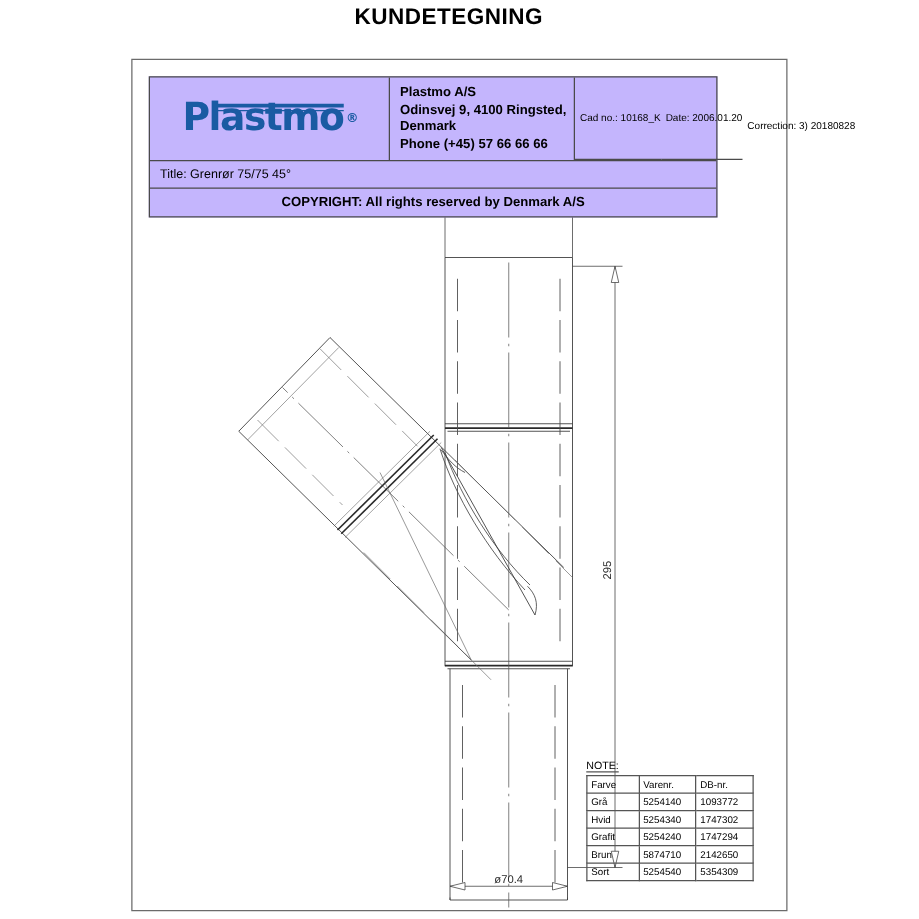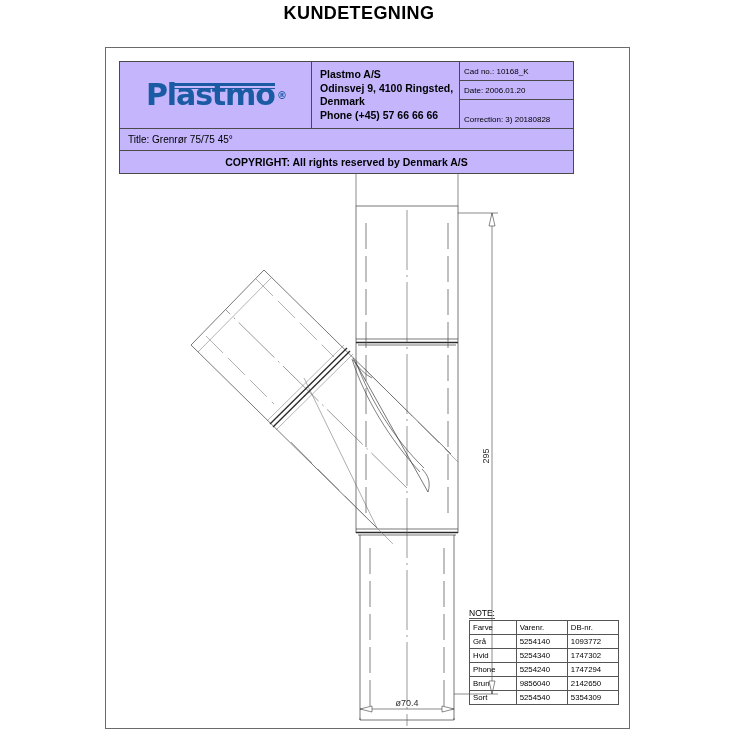--- a/index.html
+++ b/index.html
@@ -72,21 +72,21 @@
     padding: 6px 0 6px 8px;
     box-sizing: border-box;
     font-size: 10.5px;
     line-height: 13.5px;
     font-weight: bold;
   }
   .tb-meta-cell {
     width: 113px;
     box-sizing: border-box;
     display: flex;
-    flex-direction: column;
+    flex-direction: row;
   }
   .tb-meta-row {
     flex: 1;
     font-size: 8px;
     padding: 3px 0 3px 4px;
     box-sizing: border-box;
     border-bottom: 1px solid #4a4a4a;
     display: flex;
     align-items: center;
     white-space: nowrap;
@@ -165,21 +165,21 @@
     font-size: 8.5px;
     border-bottom: 1px solid #555;
     display: inline-block;
     padding-bottom: 0px;
     margin-bottom: 1px;
     line-height: 10px;
     text-align: right;
   }
   table.note-table {
     border-collapse: collapse;
-    width: 150px;
+    width: 134px;
     font-size: 7.8px;
   }
   table.note-table td, table.note-table th {
     border: 1px solid #555;
     padding: 2px 0 2px 3px;
     text-align: left;
     font-weight: normal;
     height: 11px;
     box-sizing: border-box;
     white-space: nowrap;
@@ -356,27 +356,27 @@
             <td class="c-farve">Grå</td>
             <td class="c-vare">5254140</td>
             <td class="c-db">1093772</td>
           </tr>
           <tr>
             <td class="c-farve">Hvid</td>
             <td class="c-vare">5254340</td>
             <td class="c-db">1747302</td>
           </tr>
           <tr>
-            <td class="c-farve">Phone</td>
+            <td class="c-farve">Grafit</td>
             <td class="c-vare">5254240</td>
             <td class="c-db">1747294</td>
           </tr>
           <tr>
             <td class="c-farve">Brun</td>
-            <td class="c-vare">9856040</td>
+            <td class="c-vare">5874710</td>
             <td class="c-db">2142650</td>
           </tr>
           <tr>
             <td class="c-farve">Sort</td>
             <td class="c-vare">5254540</td>
             <td class="c-db">5354309</td>
           </tr>
         </tbody>
     </table>
   </div>

